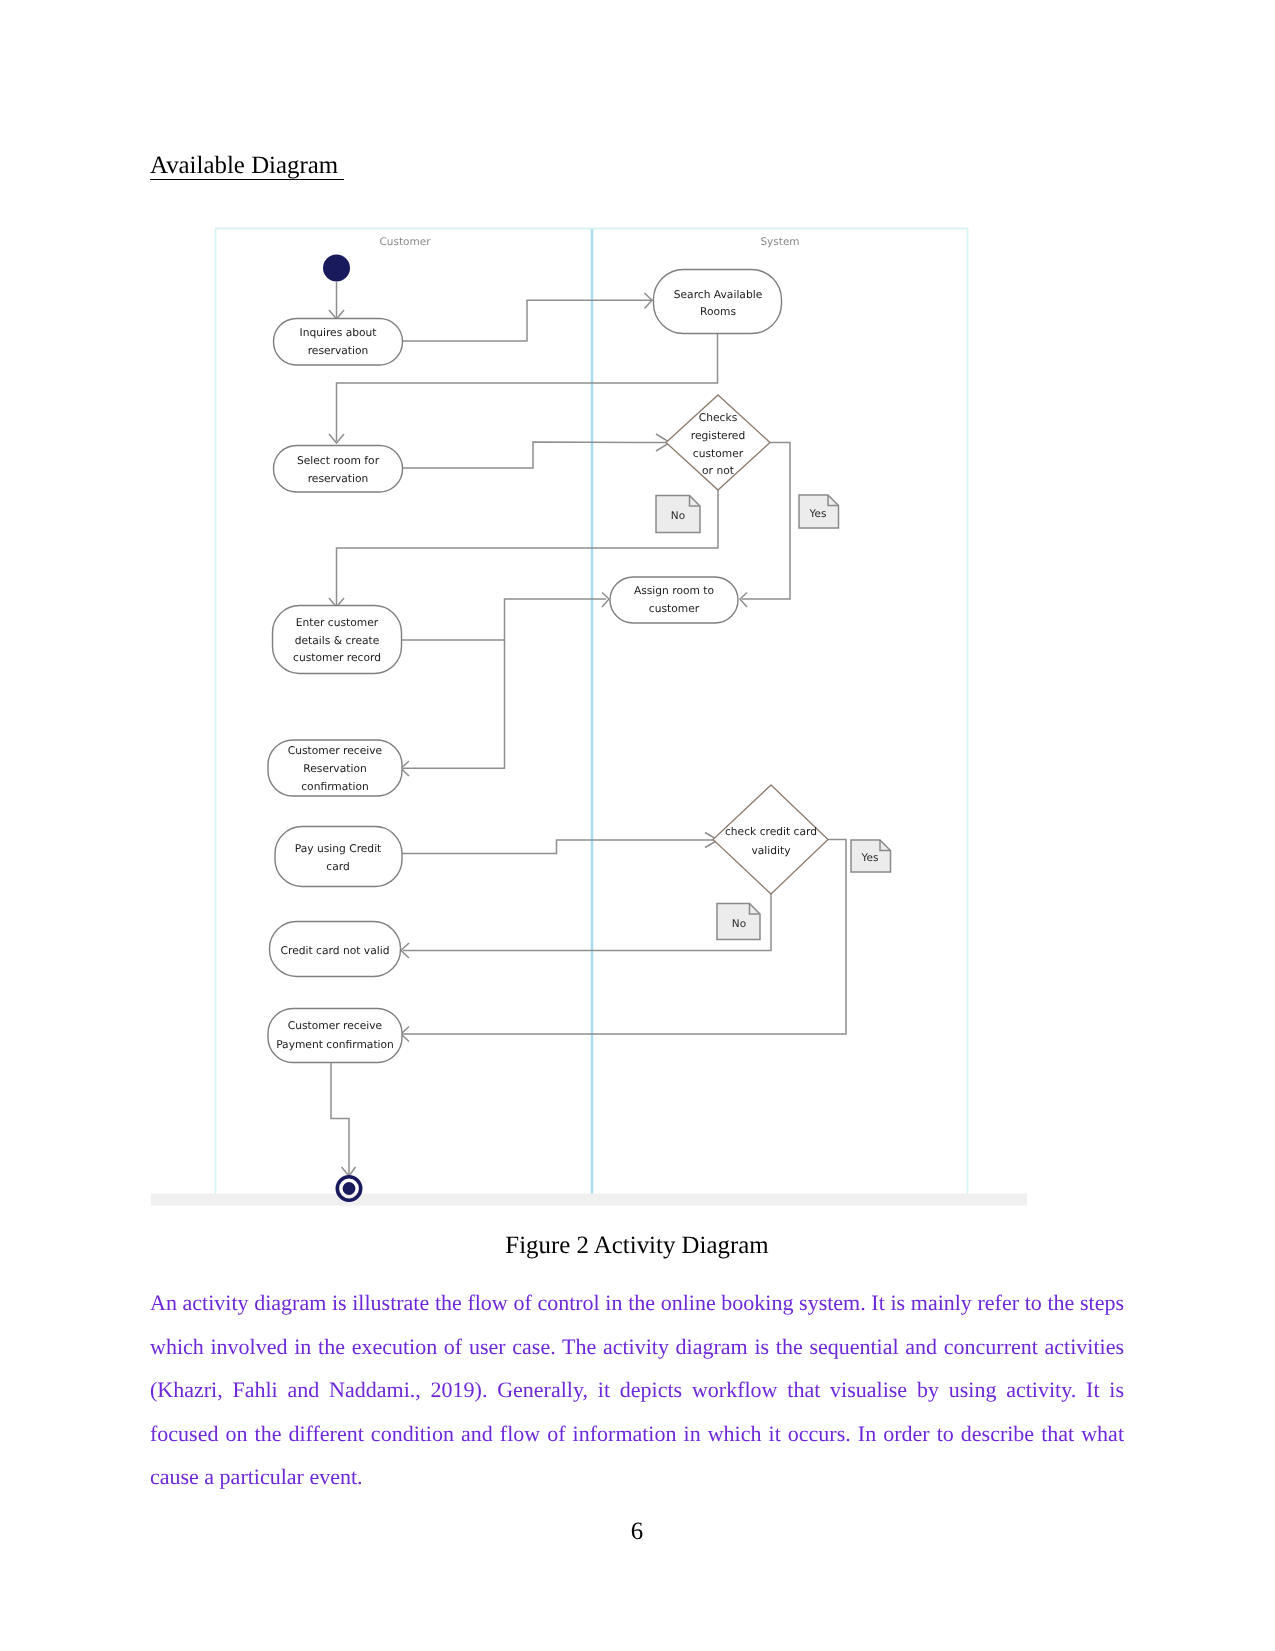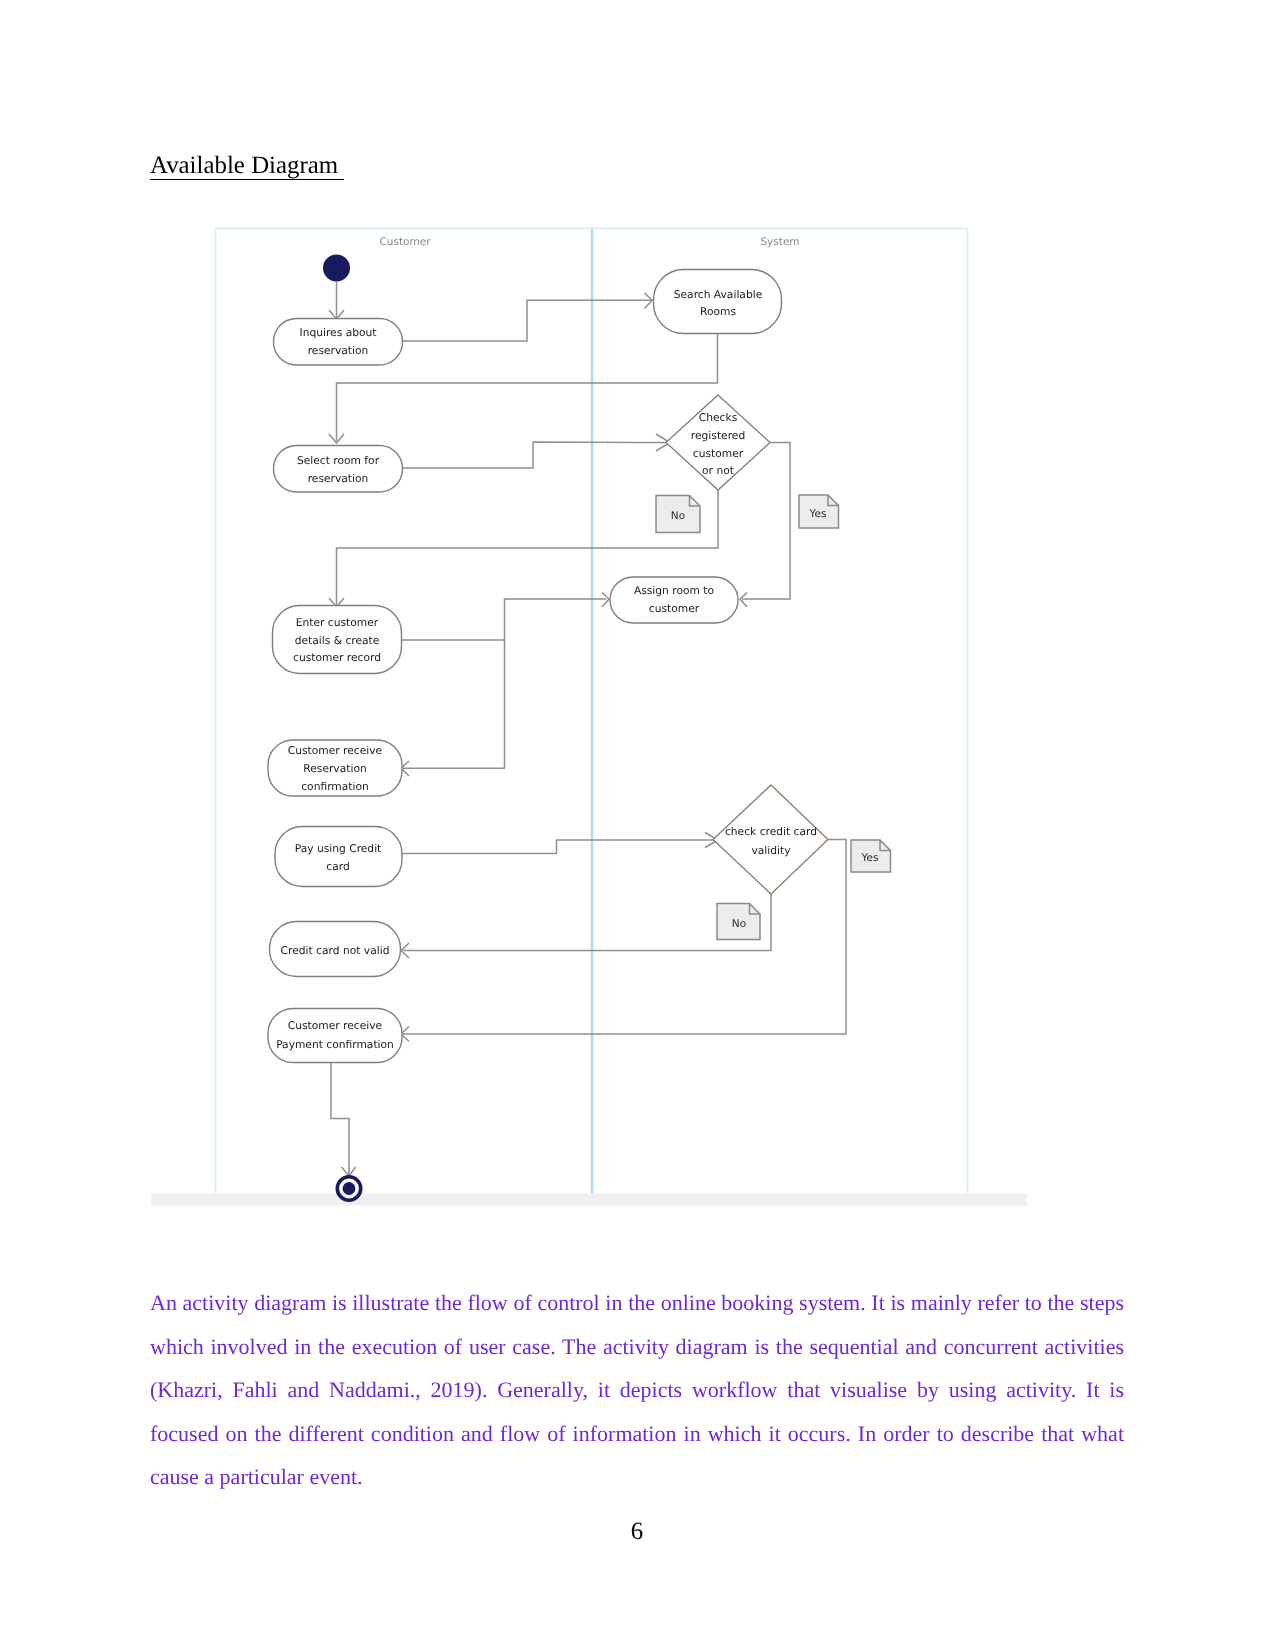--- a/index.html
+++ b/index.html
@@ -168,15 +168,16 @@
       <text class="nd-txt" x="335" y="1029">Customer receive</text>
       <text class="nd-txt" x="335" y="1048">Payment confirmation</text>
     </g>
 
     <g>
       <circle cx="349" cy="1188.5" r="11.7" fill="none" stroke="#191a5e" stroke-width="3.6"></circle>
       <circle cx="349" cy="1188.5" r="6.4" fill="#191a5e"></circle>
     </g>
   </svg>
 
+  <div id="figcap">Figure 2 Activity Diagram</div>
   <div id="body-text">An activity diagram is illustrate the flow of control in the online booking system. It is mainly refer to the steps which involved in the execution of user case. The activity diagram is the sequential and concurrent activities (Khazri, Fahli and Naddami., 2019). Generally, it depicts workflow that visualise by using activity. It is focused on the different condition and flow of information in which it occurs. In order to describe that what cause a particular event.</div>
   <div id="pagenum">6</div>
 </div>
 
 </body></html>

